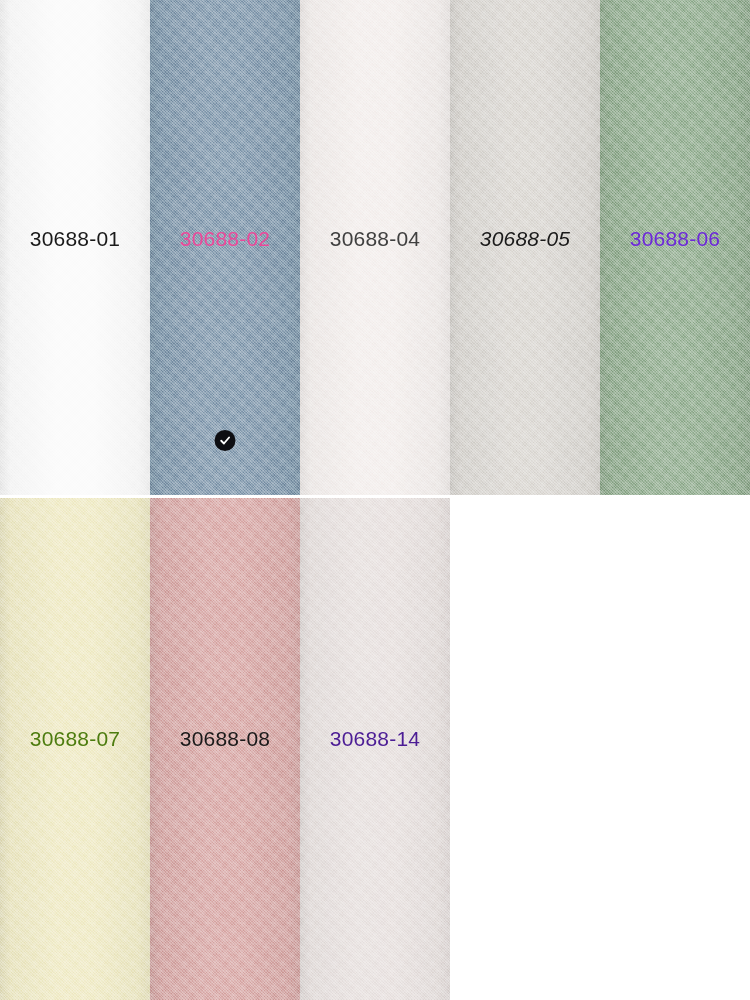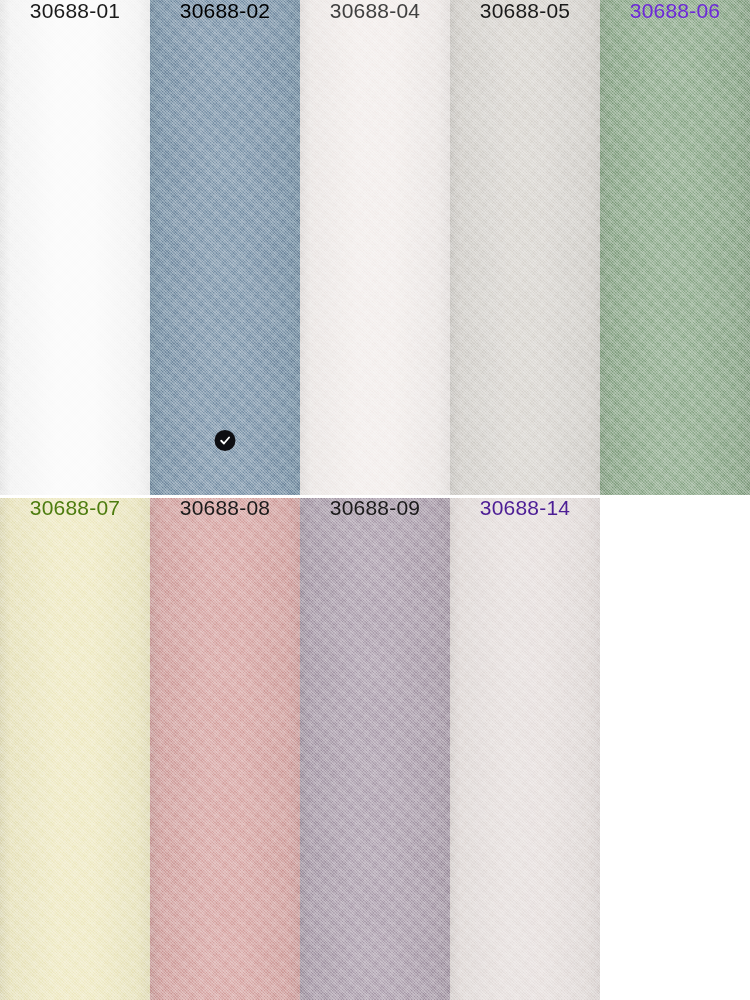--- a/index.html
+++ b/index.html
@@ -15,21 +15,21 @@
     width:750px; height:1000px;
     display:grid;
     grid-template-columns:repeat(5, 150px);
     grid-template-rows:497px 503px;
   }
 
   .swatch {
     position:relative;
     overflow:hidden;
     display:flex;
-    align-items:flex-start;
+    align-items:center;
     justify-content:center;
   }
 
   
   .swatch-base {
     position:absolute; inset:0;
     z-index:0;
   }
   .swatch-shade {
     position:absolute; inset:0;
@@ -128,35 +128,35 @@
     <div class="swatch">
       <div class="swatch-base" style="background: rgb(126, 150, 171);"></div>
       <div class="swatch-shade"></div>
       <div class="swatch-weave"></div>
       <div class="swatch-weave2"></div>
       <div class="selected-badge" style="background: rgb(14, 14, 18);">
         <svg width="13" height="13" viewBox="0 0 24 24" aria-hidden="true">
           <path d="M5 12.5 L10 17.5 L19.5 6.5" fill="none" stroke="#ffffff" stroke-width="3.4" stroke-linecap="round" stroke-linejoin="round"></path>
         </svg>
       </div>
-      <div class="swatch-label" style="color: #000000;">30688-02</div>
+      <div class="swatch-label" style="color: #ec4899;">30688-02</div>
     </div>
     <div class="swatch">
       <div class="swatch-base" style="background: rgb(243, 238, 236);"></div>
       <div class="swatch-shade"></div>
       <div class="swatch-weave"></div>
       <div class="swatch-weave2"></div>
       <div class="swatch-label" style="color: #404040;">30688-04</div>
     </div>
     <div class="swatch">
       <div class="swatch-base" style="background: rgb(217, 214, 209);"></div>
       <div class="swatch-shade"></div>
       <div class="swatch-weave"></div>
       <div class="swatch-weave2"></div>
-      <div class="swatch-label" style="color: rgb(26, 26, 26);">30688-05</div>
+      <div class="swatch-label" style="color: rgb(26, 26, 26); font-style: italic;">30688-05</div>
     </div>
     <div class="swatch">
       <div class="swatch-base" style="background: rgb(143, 171, 141);"></div>
       <div class="swatch-shade"></div>
       <div class="swatch-weave"></div>
       <div class="swatch-weave2"></div>
       <div class="swatch-label" style="color: #6d28d9;">30688-06</div>
     </div>
     <div class="swatch">
       <div class="swatch-base" style="background: rgb(239, 234, 195);"></div>
@@ -166,27 +166,20 @@
       <div class="swatch-label" style="color: #4d7c0f;">30688-07</div>
     </div>
     <div class="swatch">
       <div class="swatch-base" style="background: rgb(215, 166, 164);"></div>
       <div class="swatch-shade"></div>
       <div class="swatch-weave"></div>
       <div class="swatch-weave2"></div>
       <div class="swatch-label" style="color: rgb(26, 26, 26);">30688-08</div>
     </div>
     <div class="swatch">
-      <div class="swatch-base" style="background: rgb(173, 160, 174);"></div>
-      <div class="swatch-shade"></div>
-      <div class="swatch-weave"></div>
-      <div class="swatch-weave2"></div>
-      <div class="swatch-label" style="color: rgb(26, 26, 26);">30688-09</div>
-    </div>
-    <div class="swatch">
       <div class="swatch-base" style="background: rgb(231, 224, 222);"></div>
       <div class="swatch-shade"></div>
       <div class="swatch-weave"></div>
       <div class="swatch-weave2"></div>
       <div class="swatch-label" style="color: #4c1d95;">30688-14</div>
     </div>
   </div>
 <div class="row-divider"></div>
 
 </body></html>

